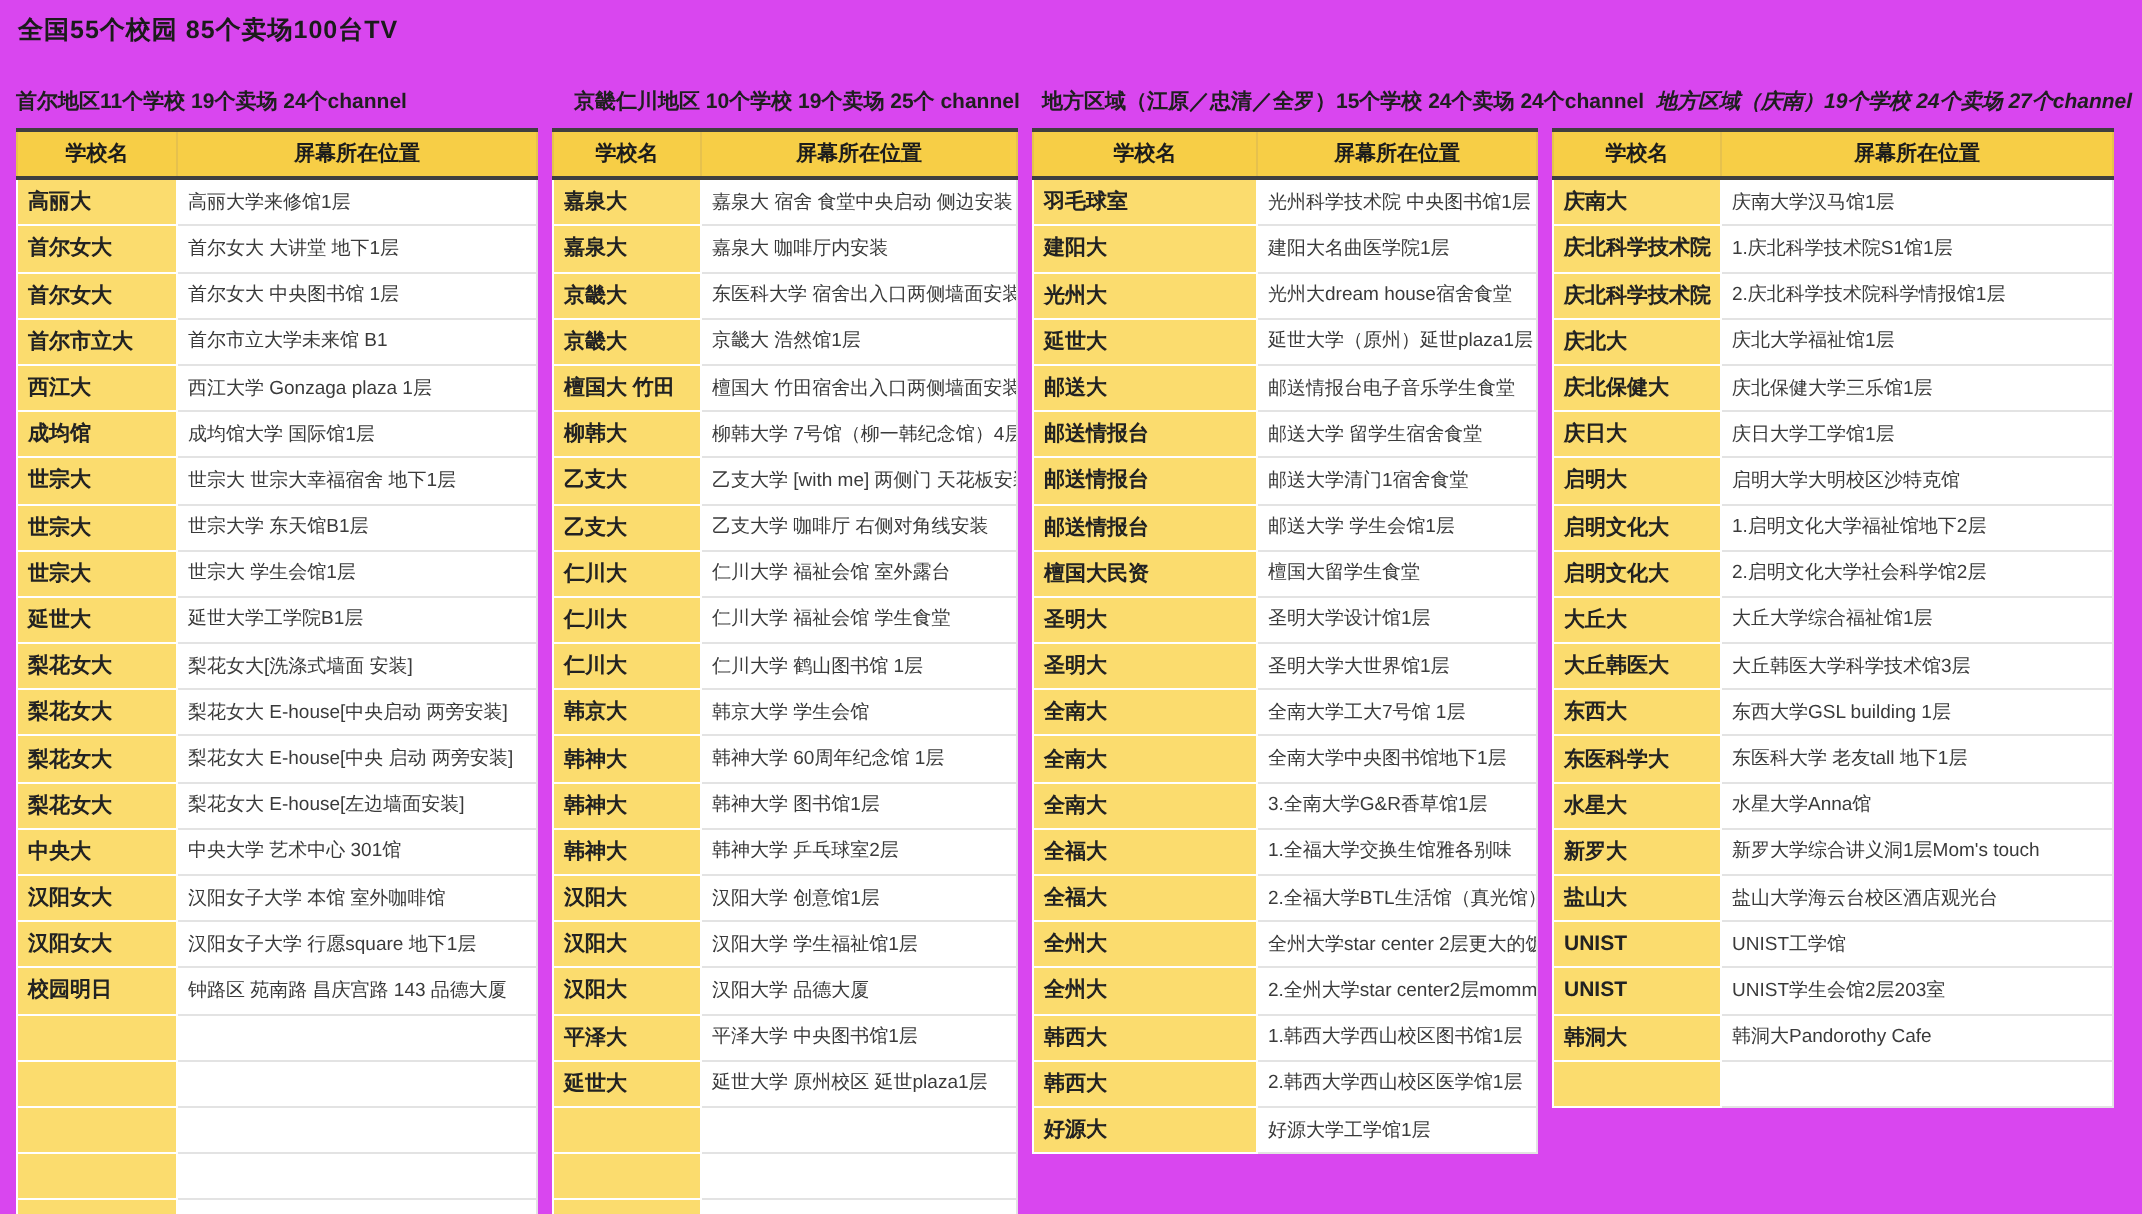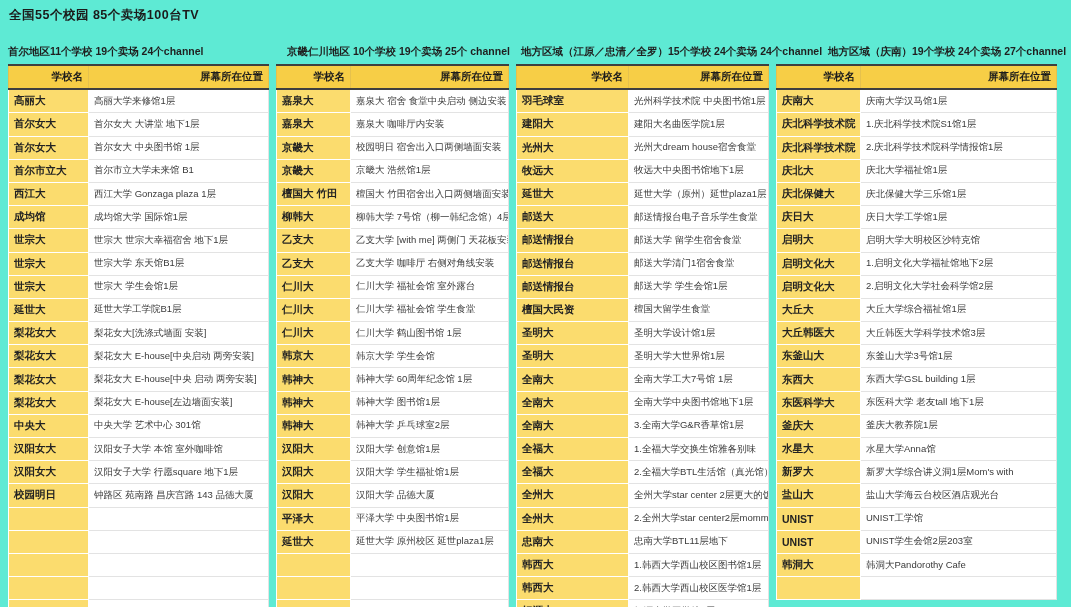--- a/index.html
+++ b/index.html
@@ -1,30 +1,30 @@
 <!DOCTYPE html>
 <html style="--hdr: #F7CE46; --cell: #FBDC6E; --grid: #E3E3E3;"><head>
 <meta charset="utf-8">
 <style>
   html,body { margin:0; padding:0; background:#ffffff; }
   body { width:1071px; height:607px; font-family:"Liberation Sans", sans-serif; }
-  .canvas { position:relative; width:1071px; height:607px; background:#5eead4; overflow:hidden; }
+  .canvas { position:relative; width:1071px; height:607px; background:#d946ef; overflow:hidden; }
   .title { position:absolute; left:9px; top:7px; font-size:12.5px; font-weight:700; color:#1b1b1b; letter-spacing:0.5px; white-space:nowrap; }
   .group { position:absolute; top:40px; }
   .g1 { left:8px;   width:260px; }
   .g2 { left:276px; width:232px; }
   .g3 { left:516px; width:252px; }
   .g4 { left:776px; width:280px; }
   .region-header { height:24px; line-height:22px; font-size:10.5px; font-weight:700; color:#1f1f1f; white-space:nowrap; overflow:visible; }
   .g2 .region-header { padding-left:11px; }
   .g3 .region-header { padding-left:5px; }
-  .g4 .region-header { padding-left:52px; }
+  .g4 .region-header { padding-left:52px;font-style:italic; }
   table { border-collapse:collapse; table-layout:fixed; width:100%; }
   th, td { height:22.2px; padding:0 5px; white-space:nowrap; overflow:hidden; vertical-align:middle; }
-  th { background:var(--hdr,#f7ce46); font-size:10.5px; font-weight:700; text-align:right; color:#1c1c1c;
+  th { background:var(--hdr,#f7ce46); font-size:10.5px; font-weight:700; text-align:center; color:#1c1c1c;
        border:1px solid #e6c14d; border-top:2px solid #3f3f3f; border-bottom:2px solid #3f3f3f;margin-top:39px; }
   td.school { background:var(--cell,#fbdc6e); font-weight:700; font-size:10.5px; color:#222222; border:1px solid #ffffff; }
   td.loc { background:#ffffff; font-size:9.5px; color:#3a3a3a; border:1px solid var(--grid,#e3e3e3); }
 </style>
 </head>
 <body>
 
 <div class="canvas">
   <div class="title">全国55个校园 85个卖场100台TV</div>
 
@@ -155,21 +155,21 @@
           <tr>
             <td class="school">嘉泉大</td>
             <td class="loc">嘉泉大 宿舍 食堂中央启动 侧边安装</td>
           </tr>
           <tr>
             <td class="school">嘉泉大</td>
             <td class="loc">嘉泉大 咖啡厅内安装</td>
           </tr>
           <tr>
             <td class="school">京畿大</td>
-            <td class="loc">校园明日 宿舍出入口两侧墙面安装</td>
+            <td class="loc">东医科大学 宿舍出入口两侧墙面安装</td>
           </tr>
           <tr>
             <td class="school">京畿大</td>
             <td class="loc">京畿大 浩然馆1层</td>
           </tr>
           <tr>
             <td class="school">檀国大 竹田</td>
             <td class="loc">檀国大 竹田宿舍出入口两侧墙面安装</td>
           </tr>
           <tr>
@@ -268,24 +268,20 @@
           </tr>
           <tr>
             <td class="school">建阳大</td>
             <td class="loc">建阳大名曲医学院1层</td>
           </tr>
           <tr>
             <td class="school">光州大</td>
             <td class="loc">光州大dream house宿舍食堂</td>
           </tr>
           <tr>
-            <td class="school">牧远大</td>
-            <td class="loc">牧远大中央图书馆地下1层</td>
-          </tr>
-          <tr>
             <td class="school">延世大</td>
             <td class="loc">延世大学（原州）延世plaza1层</td>
           </tr>
           <tr>
             <td class="school">邮送大</td>
             <td class="loc">邮送情报台电子音乐学生食堂</td>
           </tr>
           <tr>
             <td class="school">邮送情报台</td>
             <td class="loc">邮送大学 留学生宿舍食堂</td>
@@ -330,24 +326,20 @@
             <td class="school">全福大</td>
             <td class="loc">2.全福大学BTL生活馆（真光馆）1层</td>
           </tr>
           <tr>
             <td class="school">全州大</td>
             <td class="loc">全州大学star center 2层更大的饭盒</td>
           </tr>
           <tr>
             <td class="school">全州大</td>
             <td class="loc">2.全州大学star center2层mommycook</td>
-          </tr>
-          <tr>
-            <td class="school">忠南大</td>
-            <td class="loc">忠南大学BTL11层地下</td>
           </tr>
           <tr>
             <td class="school">韩西大</td>
             <td class="loc">1.韩西大学西山校区图书馆1层</td>
           </tr>
           <tr>
             <td class="school">韩西大</td>
             <td class="loc">2.韩西大学西山校区医学馆1层</td>
           </tr>
           <tr>
@@ -410,42 +402,34 @@
           </tr>
           <tr>
             <td class="school">大丘大</td>
             <td class="loc">大丘大学综合福祉馆1层</td>
           </tr>
           <tr>
             <td class="school">大丘韩医大</td>
             <td class="loc">大丘韩医大学科学技术馆3层</td>
           </tr>
           <tr>
-            <td class="school">东釜山大</td>
-            <td class="loc">东釜山大学3号馆1层</td>
-          </tr>
-          <tr>
             <td class="school">东西大</td>
             <td class="loc">东西大学GSL building 1层</td>
           </tr>
           <tr>
             <td class="school">东医科学大</td>
             <td class="loc">东医科大学 老友tall 地下1层</td>
           </tr>
           <tr>
-            <td class="school">釜庆大</td>
-            <td class="loc">釜庆大教养院1层</td>
-          </tr>
-          <tr>
             <td class="school">水星大</td>
             <td class="loc">水星大学Anna馆</td>
           </tr>
           <tr>
             <td class="school">新罗大</td>
-            <td class="loc">新罗大学综合讲义洞1层Mom's with</td>
+            <td class="loc">新罗大学综合讲义洞1层Mom's touch</td>
           </tr>
           <tr>
             <td class="school">盐山大</td>
             <td class="loc">盐山大学海云台校区酒店观光台</td>
           </tr>
           <tr>
             <td class="school">UNIST</td>
             <td class="loc">UNIST工学馆</td>
           </tr>
           <tr>

